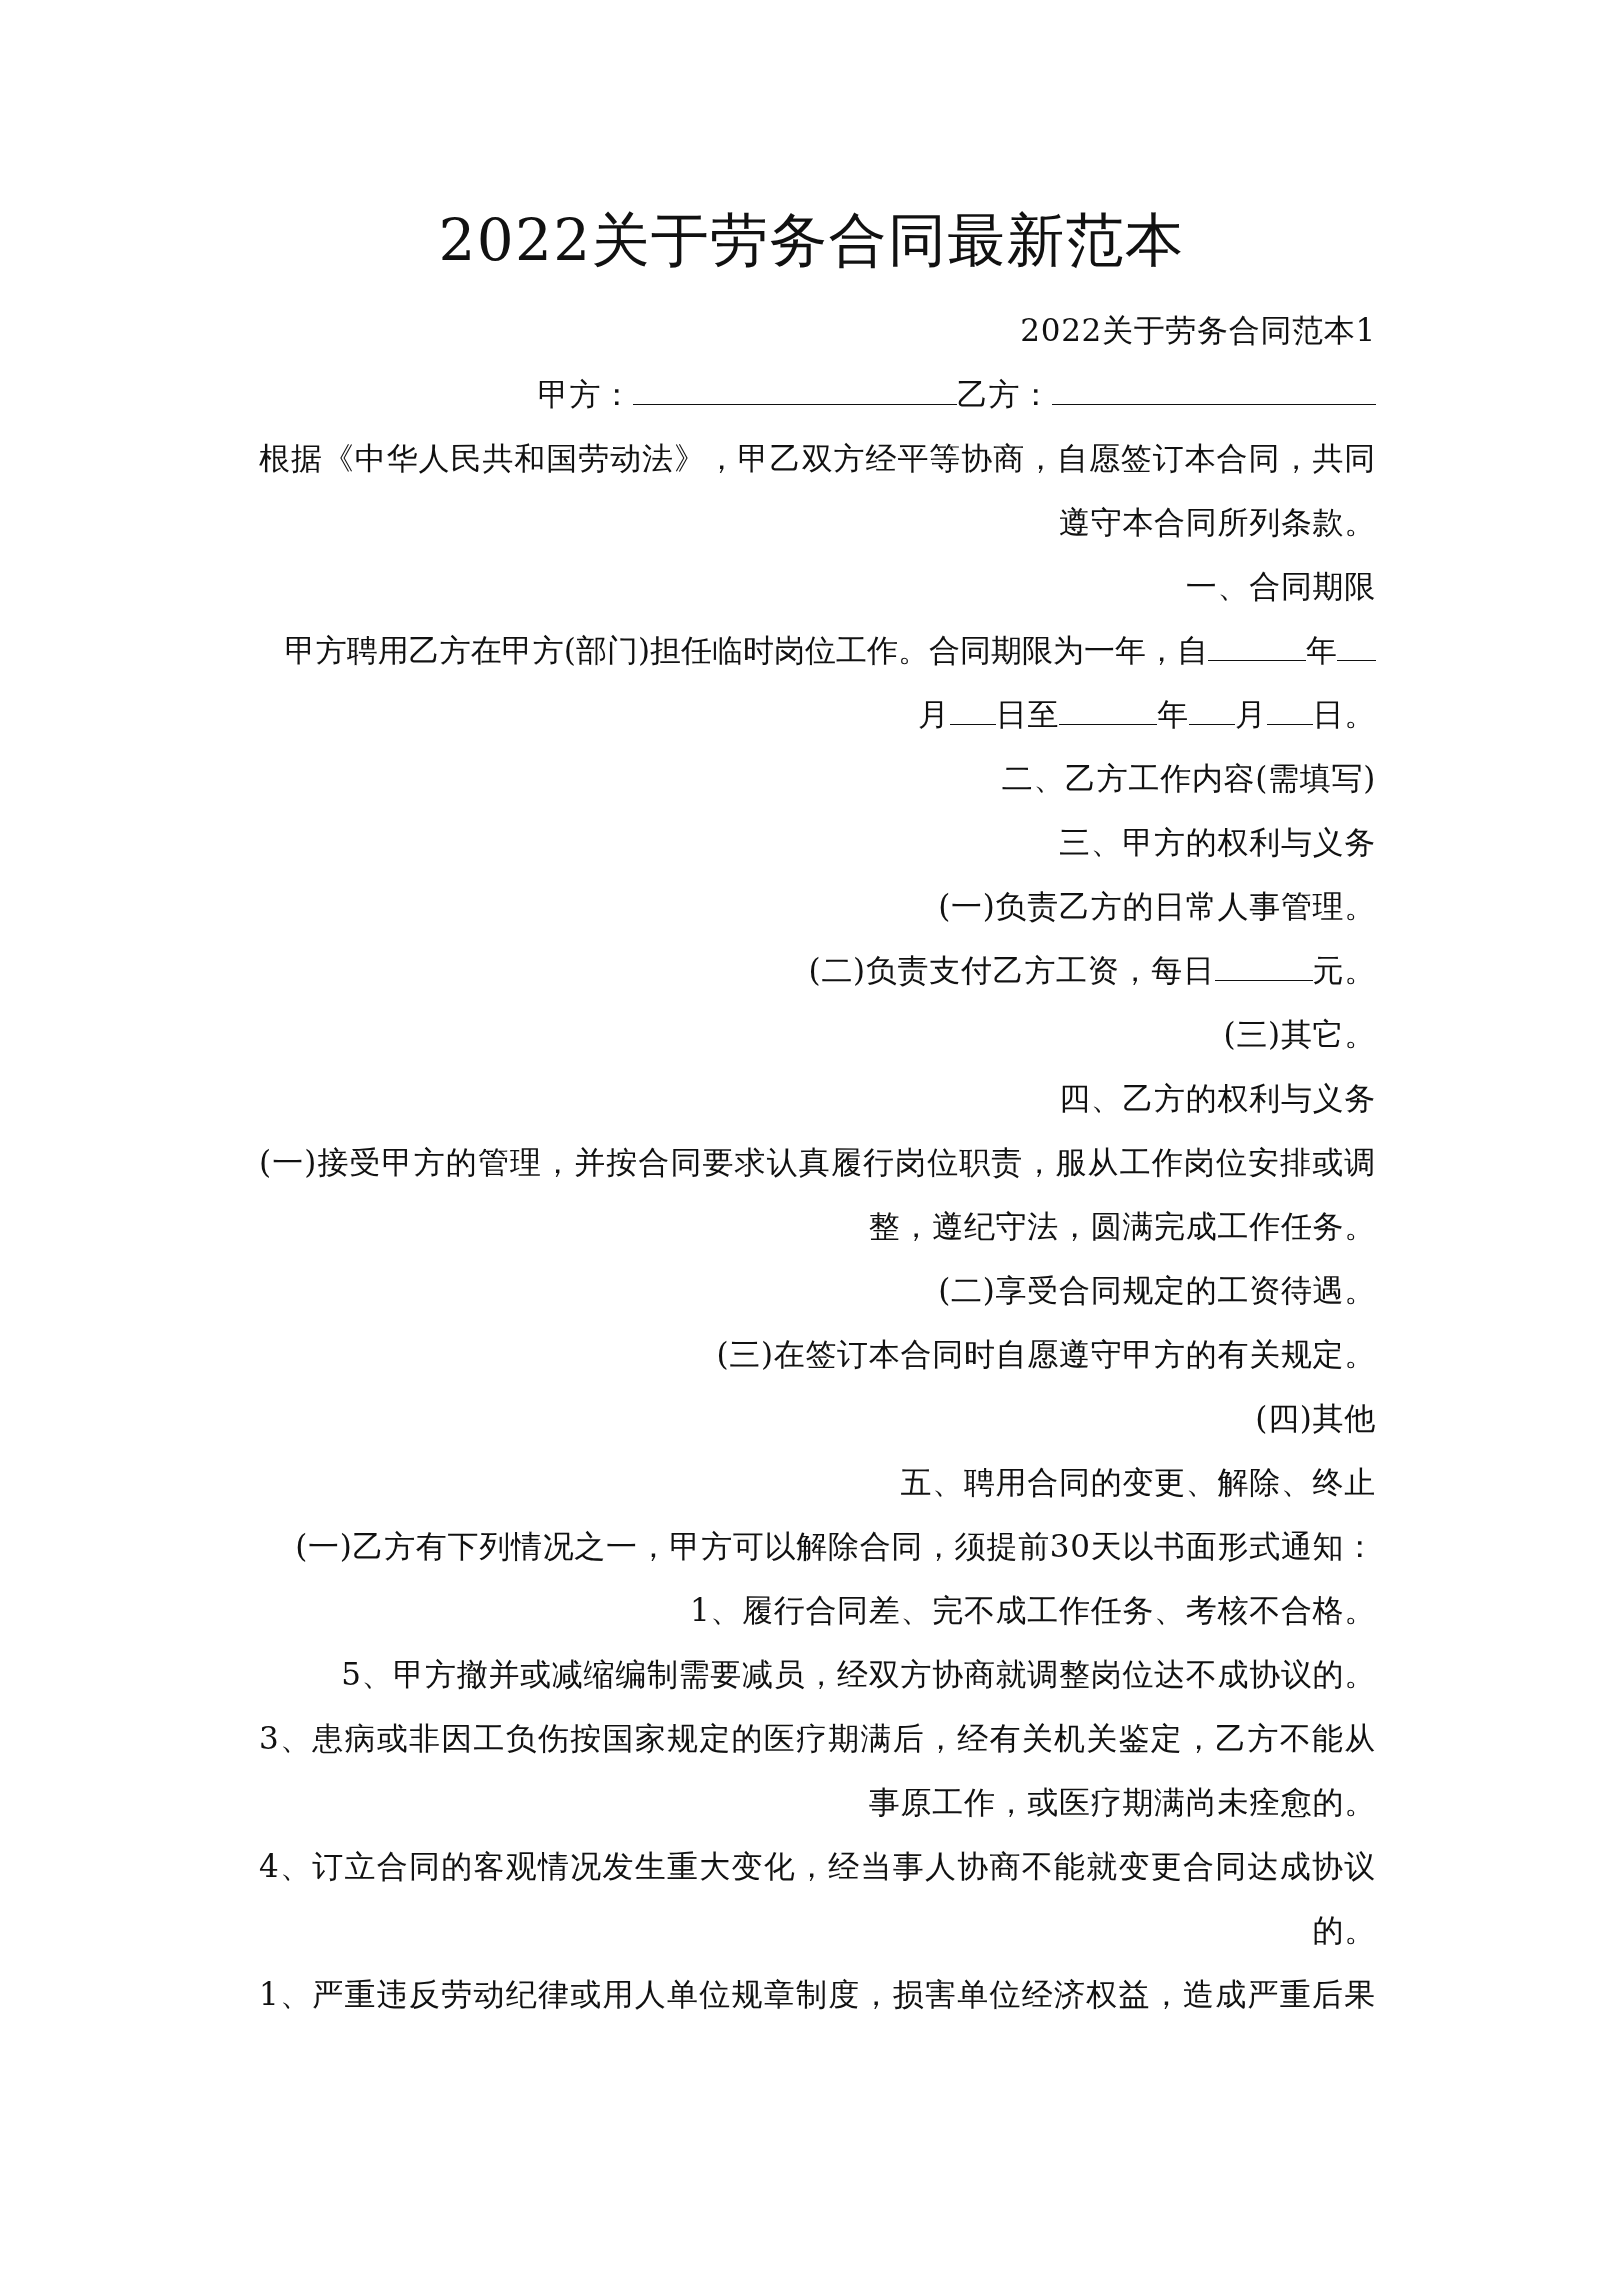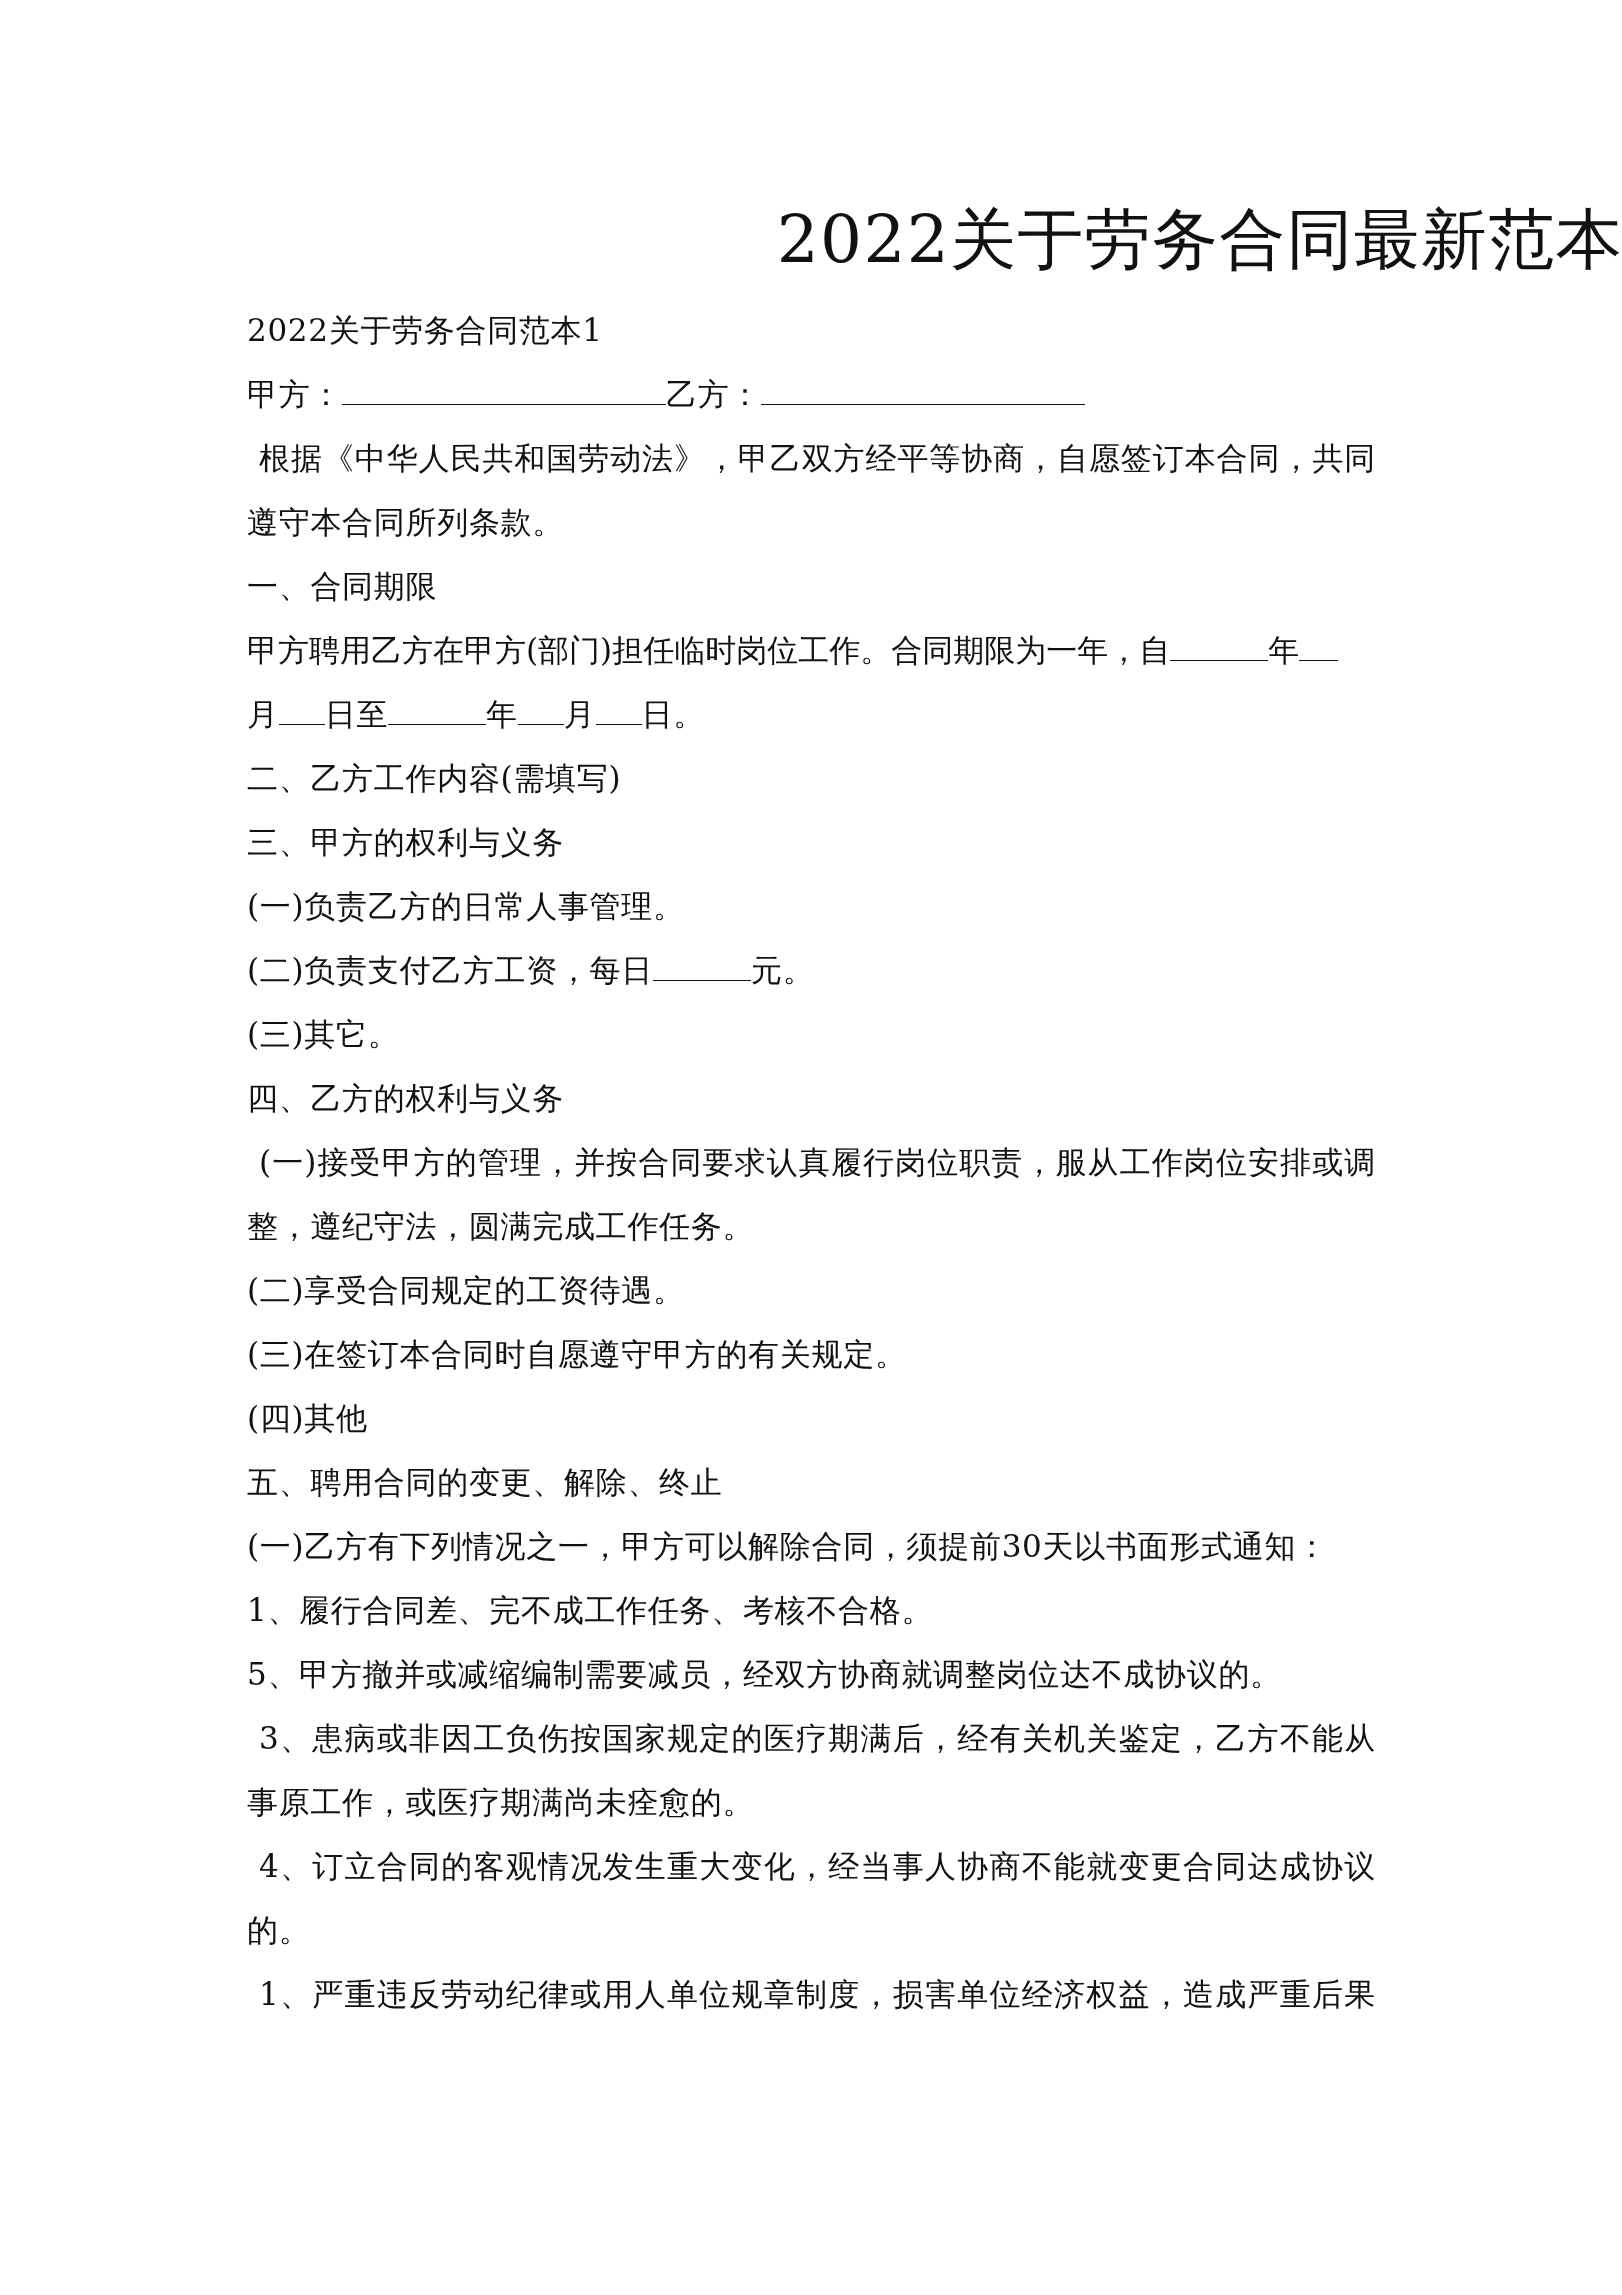--- a/index.html
+++ b/index.html
@@ -1,21 +1,21 @@
 <!DOCTYPE html>
 <html style="font-size:10.5px"><head>
 <meta charset="utf-8">
 <style>
   html, body { margin: 0; padding: 0; background: #ffffff; }
   body { width: 1623px; height: 2295px; position: relative; overflow: hidden;
          font-family: "DejaVu Serif", "Liberation Serif", serif; color: #111; }
-  .title { position: absolute; left: 0; width: 1623px; top: 204px; text-align: right;
-           font-size: 66px; line-height: 72px; letter-spacing: 1.3px; }
+  .title { position: absolute; left: 0; width: 1623px; top: 204px; text-align: center;
+           font-size: 58px; line-height: 72px; letter-spacing: 1.3px; }
   .body { position: absolute; left: 247px; top: 298px; width: 1129px; }
-  .line { font-size: 31px; line-height: 64px; height: 64px; white-space: nowrap; letter-spacing: 0.7px; }
+  .line { font-size: 31px; line-height: 64px; height: 64px; white-space: nowrap; letter-spacing: 0.7px; text-align: right; }
   .justify { text-align: justify; text-align-last: justify; margin-left: 12px; }
   .blank { display: inline-block; border-bottom: 1.3px solid #111; height: 26px; vertical-align: baseline; }
 </style>
 </head>
 <body>
 
 <div class="title">2022关于劳务合同最新范本</div>
 
 <div class="body">
   <div class="line">2022关于劳务合同范本1</div>

